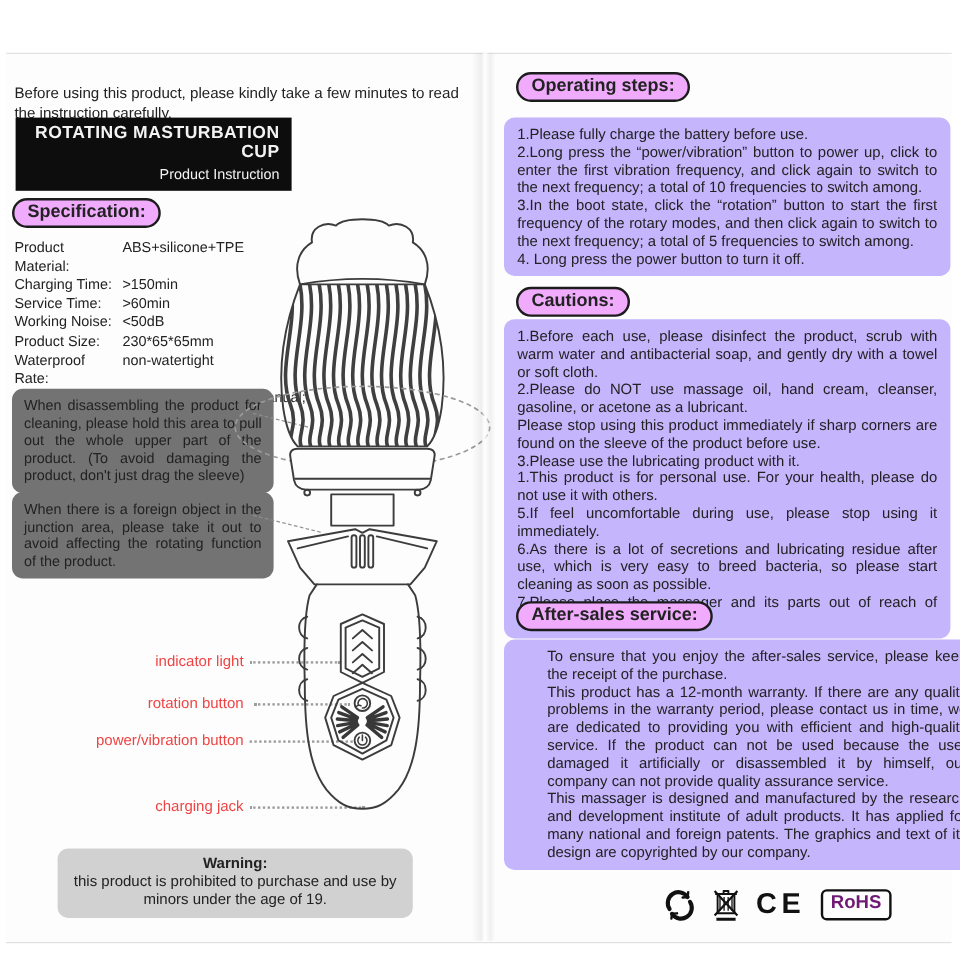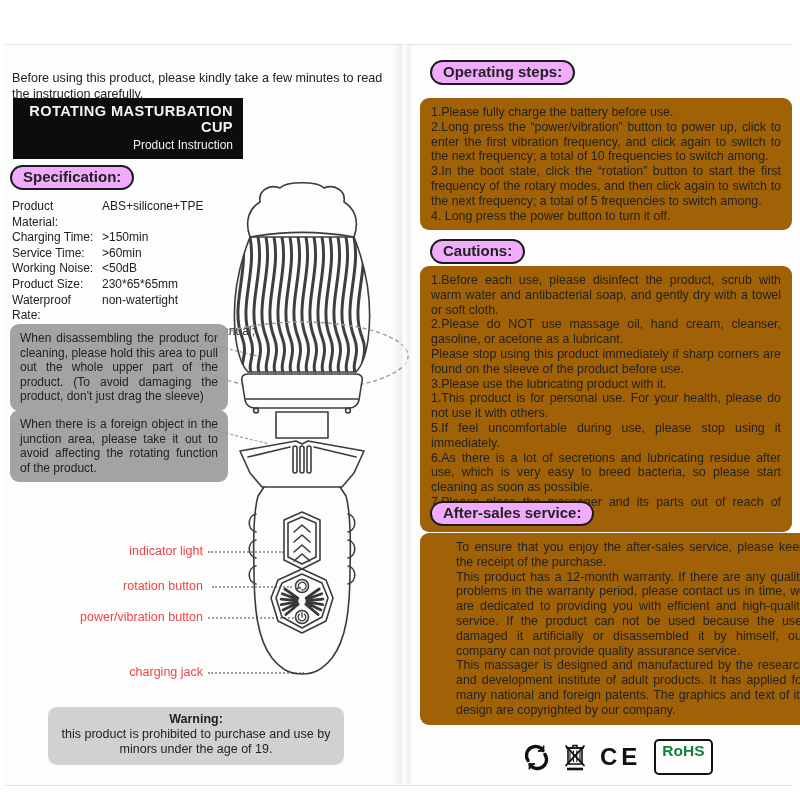--- a/index.html
+++ b/index.html
@@ -16,44 +16,44 @@
   .abs{position:absolute;}
   .intro{left:12px;top:57px;width:372px;font-size:12.6px;line-height:1.32;}
   .title-box{left:13px;top:98px;width:210px;background:#0d0d0d;color:#f3f3f3;padding:5px 10px 7px;text-align:right;}
   .title-main{font-size:14.6px;font-weight:bold;letter-spacing:0.4px;}
   .title-sub{font-size:12px;margin-top:3px;}
   .pill{display:inline-block;border:2px solid #1c1c1c;border-radius:16px;
     padding:1px 11px 3px;font-weight:bold;font-size:15px;background:#f0abfc;white-space:nowrap;}
   .spec-list{left:12px;top:199px;width:262px;font-size:12px;line-height:15.6px;}
   .spec-row{display:flex;}
   .spec-label{width:90px;flex:none;}
-  .gnote{background:#a3a3a3;border-radius:9px;padding:7px 10px;font-size:12px;
+  .gnote{background:#737373;border-radius:9px;padding:7px 10px;font-size:12px;
     line-height:14.6px;text-align:justify;}
   #note1{left:10px;top:324px;width:198px;}
   #note2{left:10px;top:410px;width:198px;}
   .dev-label{left:0;width:203px;text-align:right;font-size:12.5px;color:#ef4444;}
   .leader{border-top:2px dotted #9d9d9d;height:0;transform-origin:left center;}
   .dashleader{border-top:1.6px dashed #8f8f8f;height:0;transform-origin:left center;}
   #warning-box{left:48px;top:707px;width:278px;background:#d1d1d1;border-radius:9px;
     text-align:center;font-size:12.5px;line-height:15.2px;padding:5px 9px 7px;}
   .warning-title{font-weight:bold;}
-  .gbox{background:#a16207;border-radius:9px;padding:7px 11px;font-size:12.4px;
+  .gbox{background:#c4b5fd;border-radius:9px;padding:7px 11px;font-size:12.4px;
     line-height:14.8px;text-align:justify;}
   .gbox p{margin:0;}
   #op-box{left:420px;top:98px;width:350px;}
   #ca-box{left:420px;top:266px;width:350px;}
   #as-box{left:420px;top:533px;width:350px;padding-left:36px;}
   #op-pill{left:430px;top:60px;}
   #ca-pill{left:430px;top:239px;}
   #as-pill{left:430px;top:501px;}
   #spec-pill{left:10px;top:165px;}
-  .marks-row{left:523px;top:739px;display:flex;align-items:center;gap:13px;}
+  .marks-row{left:553px;top:739px;display:flex;align-items:center;gap:13px;}
   .ce-text{font-size:24px;font-weight:bold;letter-spacing:4px;color:#111;line-height:1;}
   .rohs-badge{border:2px solid #111;border-radius:5px;font-weight:bold;font-size:15.5px;
-    padding:1px 6px 14px;color:#15803d;line-height:1.1;}
+    padding:1px 6px 3px;color:#701a75;line-height:1.1;}
   svg{display:block;}
   .diagram-svg{left:190px;top:180px;}
 </style>
 </head>
 <body>
 
 <div class="sheet"></div>
 
 <p class="abs intro">Before using this product, please kindly take a few minutes to read the instruction carefully.</p>
 

